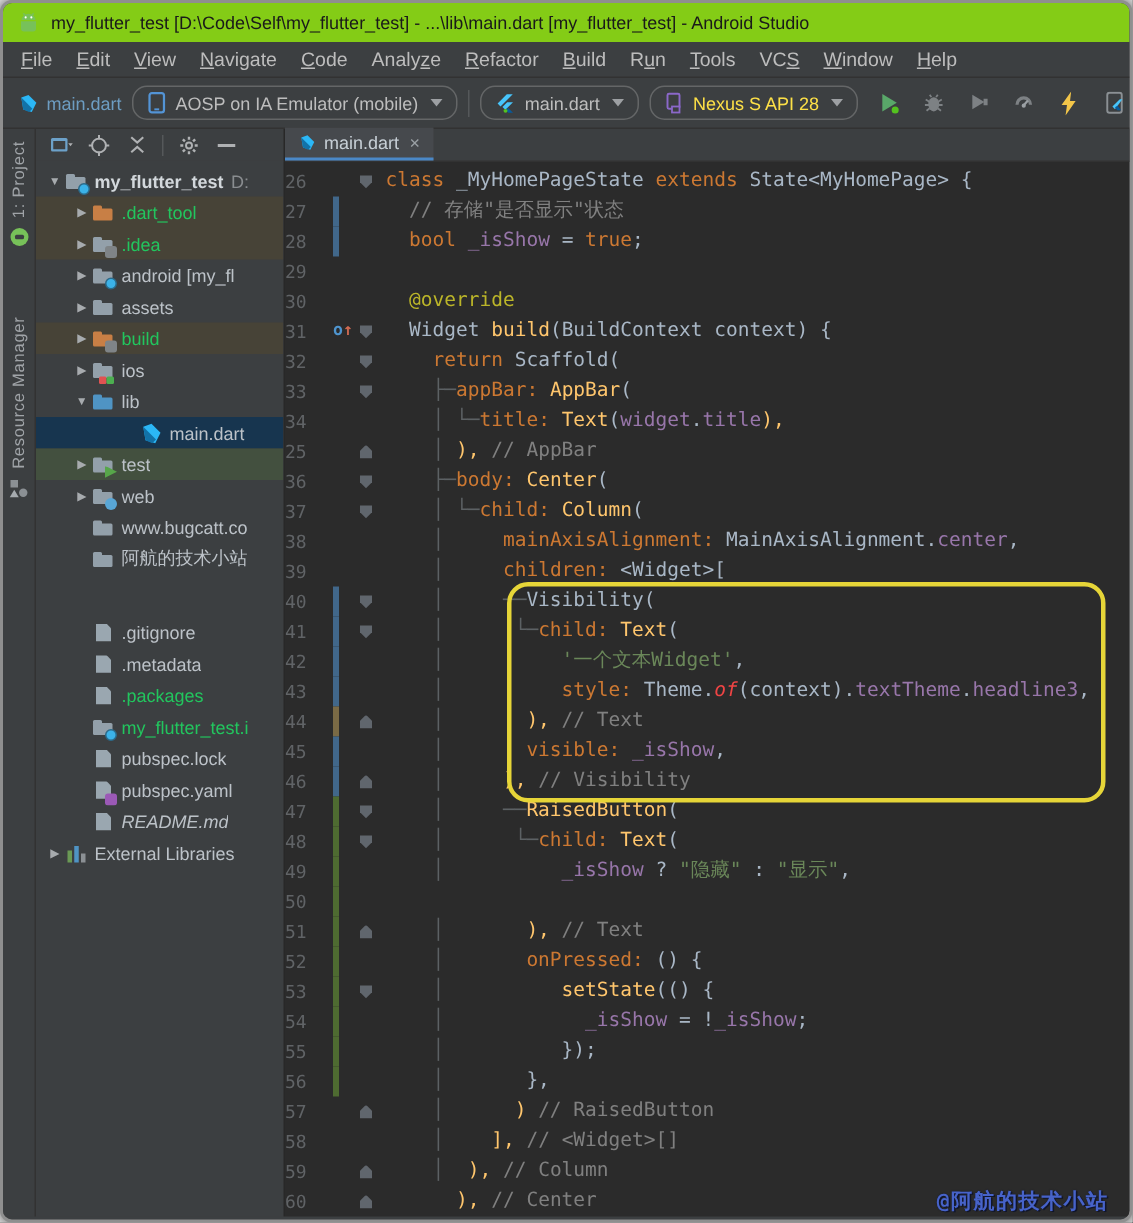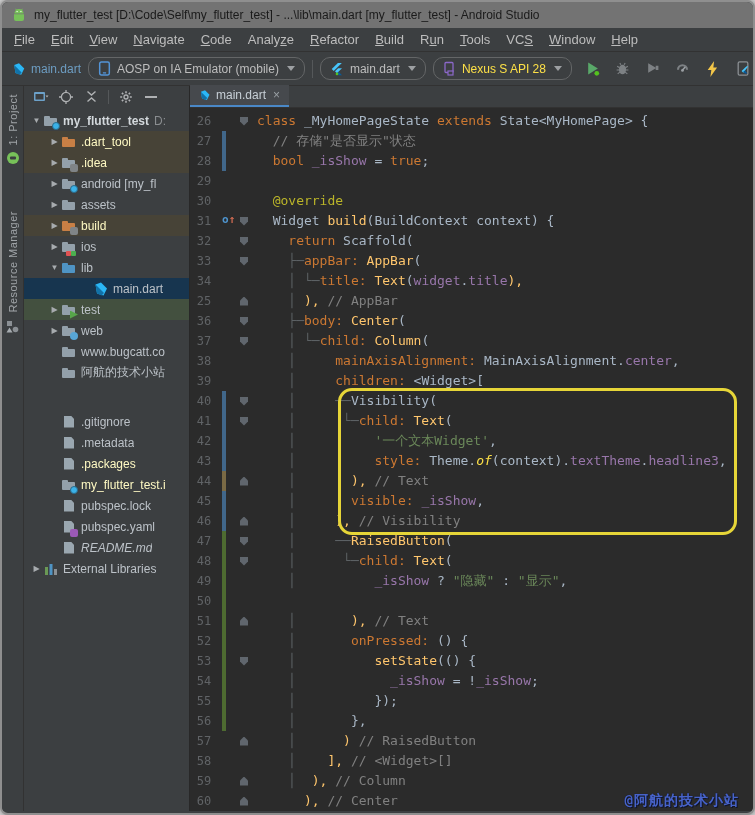--- a/index.html
+++ b/index.html
@@ -1,21 +1,21 @@
 <!DOCTYPE html>
 <html><head>
 <meta charset="utf-8">
 <style>
   * { margin:0; padding:0; box-sizing:border-box; }
   html,body { background:#d9d9d9; }
   body { font-family:"Liberation Sans", sans-serif; }
   #window { width:755px; height:815px; border:2px solid #8f8f8f; border-radius:8px; overflow:hidden;
             background:#3c3f41; box-shadow:0 0 6px rgba(0,0,0,.5); }
   
-  .titlebar { height:26px; background:#737373; display:flex; align-items:center; gap:7px; padding:0 9px; }
+  .titlebar { height:26px; background:#84cc16; display:flex; align-items:center; gap:7px; padding:0 9px; }
   .titlebar .title { font-size:12px; color:#1a1a1a; white-space:nowrap; overflow:hidden; }
   
   .menubar { height:24px; background:#3c3f41; border-bottom:1px solid #323232; display:flex; align-items:center; padding:2px 4px; }
   .menu-item { color:#bdbdbd; font-size:13px; padding:2px 8px; cursor:default; }
   .menu-item u { text-decoration-thickness:1px; }
   
   .toolbar { height:34px; background:#3c3f41; border-bottom:1px solid #323232; display:flex; align-items:center; gap:7px; padding:0 10px; }
   .tb-file { display:flex; align-items:center; gap:5px; color:#6d9dc2; font-size:12px; }
   .combo { display:flex; align-items:center; gap:6px; border:1px solid #646667; border-radius:10px;
            height:23px; padding:0 9px; color:#bdbdbd; font-size:12px; white-space:nowrap; }
@@ -33,21 +33,21 @@
   
   .project { width:166px; background:#3c3f41; border-right:1px solid #282828; display:flex; flex-direction:column; overflow:hidden; }
   .ppanel-toolbar { height:22px; display:flex; align-items:center; gap:9px; padding:0 9px; border-bottom:1px solid #3c3f41; color:#afb1b3; }
   .pp-ico { display:flex; align-items:center; justify-content:center; width:16px; height:16px; font-size:13px; color:#afb1b3; }
   .pp-sep { width:1px; height:14px; background:#55585a; }
   .tree { flex:1; overflow:hidden; padding-top:2px; }
   .tree-row { height:21px; display:flex; align-items:center; font-size:12px; color:#bcc2c8; white-space:nowrap; overflow:hidden; }
   .tree-row .arr { width:13px; flex:none; font-size:8px; color:#a7abae; text-align:center; }
   .tree-row .lbl { margin-left:4px; overflow:hidden; }
   .tree-row .sfx { margin-left:5px; color:#8a8d90; }
-  .t-y { color:#fef9c3;text-align:right; }
+  .t-y { color:#22c55e;text-align:right; }
   .t-w { color:#d3d8dc; font-weight:bold; }
   .row-brown { background:#474337; }
   .row-green { background:#43503f; }
   .row-sel { background:#17354f; }
   
   .ico { width:16px; height:16px; position:relative; display:inline-block; flex:none; }
   .folder:before { content:""; position:absolute; left:1px; top:3px; width:6px; height:3px; background:var(--fc,#93a0aa); border-radius:1px 1px 0 0; }
   .folder:after  { content:""; position:absolute; left:1px; top:5px; width:13px; height:8px; background:var(--fc,#93a0aa); border-radius:1px; }
   .f-orange { --fc:#c87f45; } .f-blue { --fc:#4f94c4; } .f-gray { --fc:#93a0aa; }
   .file:after { content:""; position:absolute; left:3px; top:2px; width:10px; height:12px; background:#9aa7b0;
@@ -60,35 +60,35 @@
   .b-dot { background:#58a6d6; }
   .b-yml { background:#9b59b6; border-radius:2px; bottom:-2px; }
   .ico svg { position:absolute; inset:0; }
   
   .editor { flex:1; display:flex; flex-direction:column; min-width:0; background:#2b2b2b; }
   .tabbar { height:22px; background:#3c3f41; border-bottom:1px solid #323232; display:flex; align-items:flex-end; }
   .tab { height:22px; background:#46494d; border-bottom:2px solid #4a88c7; display:flex; align-items:center; gap:5px; padding:0 9px; color:#c7cfd6; font-size:12px; }
   .tab .close { color:#9aa0a5; font-size:12px; margin-left:2px; }
   .code-wrap { position:relative; flex:1; overflow:hidden; font-family:"DejaVu Sans Mono", monospace; padding-top:3px; }
   .cl { height:20px; display:flex; align-items:center; }
-  .g-num { width:28px; flex:none; text-align:center; color:#606366; font-size:12px; }
+  .g-num { width:28px; flex:none; text-align:left; color:#606366; font-size:12px; }
   .g-misc { width:17px; height:20px; flex:none; position:relative; margin-left:3px; }
   .cbar { position:absolute; left:1px; top:0; width:4px; height:20px; }
   .cbar.bl { background:#41678a; } .cbar.gr { background:#4e6b31; } .cbar.tn { background:#7a6a45; }
   .ovr { position:absolute; left:1px; top:2px; font-size:11px; line-height:14px; color:#4e94ce; font-weight:bold; }
   .ovr i { color:#d26b52; font-style:normal; }
   .g-fold { width:12px; flex:none; display:flex; align-items:center; justify-content:center; }
   .fold { width:8px; height:9px; background:#60666d; }
   .fold.d { clip-path:polygon(0 0,100% 0,100% 55%,50% 100%,0 55%); }
   .fold.u { clip-path:polygon(50% 0,100% 45%,100% 100%,0 100%,0 45%); }
   pre.code { margin:0; padding-left:7px; font-size:13px; line-height:20px; white-space:pre; font-family:inherit; color:#a9b7c6; }
   .tk-kw { color:#cc7832; } .tk-cls { color:#ffc66d; } .tk-wh { color:#a9b7c6; }
   .tk-prop { color:#9876aa; } .tk-str { color:#6a8759; } .tk-cmt { color:#808080; }
   .tk-ann { color:#bbb529; } .tk-gd { color:#5c6164; }
-  .tk-fnit { color:#fde047; font-style:italic;margin-top:45px; }
+  .tk-fnit { color:#ef4444; font-style:italic;margin-top:45px; }
   .hl-box { position:absolute; left:148px; top:280px; width:399px; height:147px; border:3px solid #e6d538; border-radius:14px; pointer-events:none; }
   .watermark { position:absolute; right:14px; bottom:1px; font-size:14px; font-weight:bold; color:#4763c9;
                text-shadow:0 0 1px #141a33, 1px 1px 0 #10152b; letter-spacing:1px; }
 </style>
 </head>
 <body>
 
 <div id="window">
 
   <div class="titlebar">

